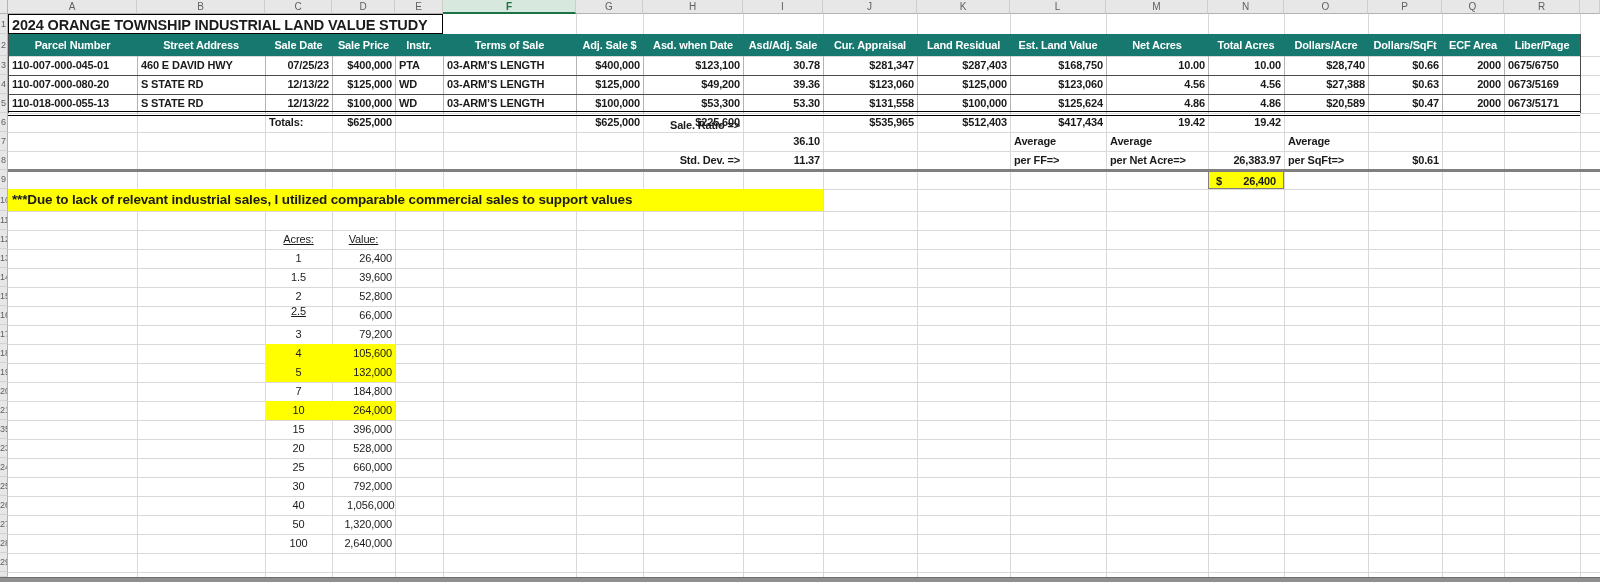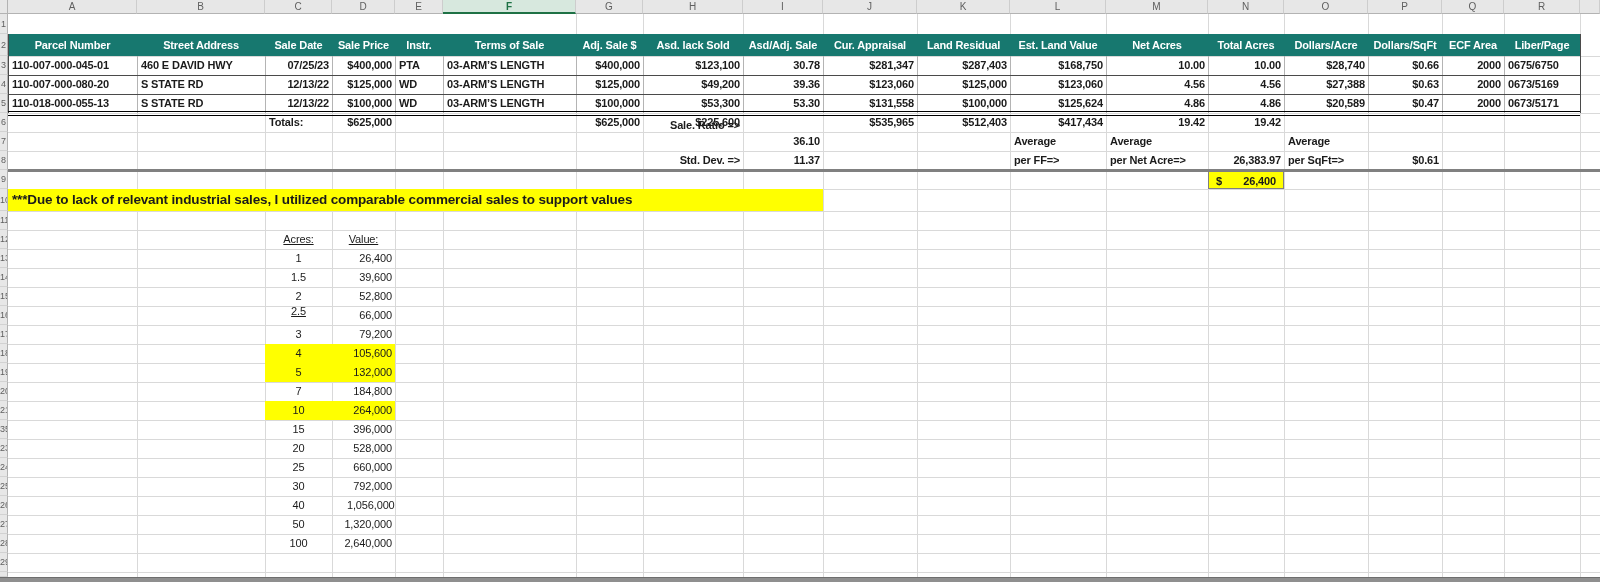--- a/index.html
+++ b/index.html
@@ -150,28 +150,29 @@
       <div class="abs " style="left: 1284px; top: 56px; width: 1px; height: 57px; background: rgb(180, 180, 180);"></div>
       <div class="abs " style="left: 1368px; top: 56px; width: 1px; height: 57px; background: rgb(180, 180, 180);"></div>
       <div class="abs " style="left: 1442px; top: 56px; width: 1px; height: 57px; background: rgb(180, 180, 180);"></div>
       <div class="abs " style="left: 1504px; top: 56px; width: 1px; height: 57px; background: rgb(180, 180, 180);"></div>
       <div class="abs " style="left: 8px; top: 75px; width: 1572px; height: 1px; background: rgb(74, 74, 74);"></div>
       <div class="abs " style="left: 8px; top: 94px; width: 1572px; height: 1px; background: rgb(74, 74, 74);"></div>
       <div class="abs " style="left: 8px; top: 34px; width: 1px; height: 79px; background: rgb(74, 74, 74);"></div>
       <div class="abs " style="left: 1580px; top: 34px; width: 1px; height: 79px; background: rgb(74, 74, 74);"></div>
       <div class="abs " style="left: 8px; top: 111px; width: 1572px; height: 5px; border-top: 1.5px solid rgb(0, 0, 0); border-bottom: 1.5px solid rgb(0, 0, 0);"></div>
       <div class="abs " style="left: 8px; top: 169px; width: 1592px; height: 3px; background: rgb(128, 128, 128);"></div>
+      <div class="abs cell titlecell" style="left: 8px; top: 14px; width: 435px; height: 20px; line-height: 20px;">2024 ORANGE TOWNSHIP INDUSTRIAL LAND VALUE STUDY</div>
       <div class="abs cell th ac" style="left: 8px; top: 34px; width: 129px; height: 22px; line-height: 22px;">Parcel Number</div>
       <div class="abs cell th ac" style="left: 137px; top: 34px; width: 128px; height: 22px; line-height: 22px;">Street Address</div>
       <div class="abs cell th ac" style="left: 265px; top: 34px; width: 67px; height: 22px; line-height: 22px;">Sale Date</div>
       <div class="abs cell th ac" style="left: 332px; top: 34px; width: 63px; height: 22px; line-height: 22px;">Sale Price</div>
       <div class="abs cell th ac" style="left: 395px; top: 34px; width: 48px; height: 22px; line-height: 22px;">Instr.</div>
       <div class="abs cell th ac" style="left: 443px; top: 34px; width: 133px; height: 22px; line-height: 22px;">Terms of Sale</div>
       <div class="abs cell th ac" style="left: 576px; top: 34px; width: 67px; height: 22px; line-height: 22px;">Adj. Sale $</div>
-      <div class="abs cell th ac" style="left: 643px; top: 34px; width: 100px; height: 22px; line-height: 22px;">Asd. lack Sold</div>
+      <div class="abs cell th ac" style="left: 643px; top: 34px; width: 100px; height: 22px; line-height: 22px;">Asd. when Date</div>
       <div class="abs cell th ac" style="left: 743px; top: 34px; width: 80px; height: 22px; line-height: 22px;">Asd/Adj. Sale</div>
       <div class="abs cell th ac" style="left: 823px; top: 34px; width: 94px; height: 22px; line-height: 22px;">Cur. Appraisal</div>
       <div class="abs cell th ac" style="left: 917px; top: 34px; width: 93px; height: 22px; line-height: 22px;">Land Residual</div>
       <div class="abs cell th ac" style="left: 1010px; top: 34px; width: 96px; height: 22px; line-height: 22px;">Est. Land Value</div>
       <div class="abs cell th ac" style="left: 1106px; top: 34px; width: 102px; height: 22px; line-height: 22px;">Net Acres</div>
       <div class="abs cell th ac" style="left: 1208px; top: 34px; width: 76px; height: 22px; line-height: 22px;">Total Acres</div>
       <div class="abs cell th ac" style="left: 1284px; top: 34px; width: 84px; height: 22px; line-height: 22px;">Dollars/Acre</div>
       <div class="abs cell th ac" style="left: 1368px; top: 34px; width: 74px; height: 22px; line-height: 22px;">Dollars/SqFt</div>
       <div class="abs cell th ac" style="left: 1442px; top: 34px; width: 62px; height: 22px; line-height: 22px;">ECF Area</div>
       <div class="abs cell th ac" style="left: 1504px; top: 34px; width: 76px; height: 22px; line-height: 22px;">Liber/Page</div>

